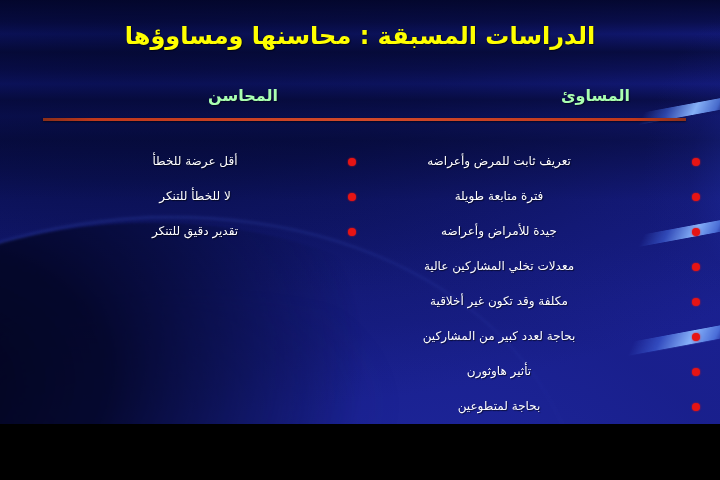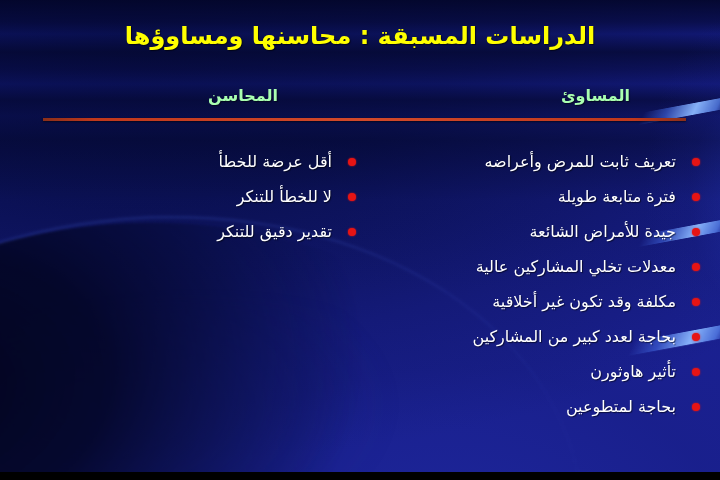--- a/index.html
+++ b/index.html
@@ -4,21 +4,21 @@
 <title>slide</title>
 <style>
   html, body {
     margin: 0;
     padding: 0;
     background: #000;
   }
   #slide {
     position: relative;
     width: 720px;
-    height: 472px;
+    height: 424px;
     overflow: hidden;
     font-family: "DejaVu Sans", "Liberation Sans", sans-serif;
     background: #ef4444;
   }
 
   
   .bg-base {
     position: absolute;
     inset: 0;
     background:
@@ -155,23 +155,23 @@
   }
   ul.col.right-col { top: 144px; right: 18px; width: 380px; }
   ul.col.left-col  { top: 144px; right: 362px; width: 300px; }
 
   ul.col li {
     position: relative;
     height: 35px;
     line-height: 35px;
     padding-right: 26px;
     color: #ffffff;
-    font-size: 16px;
+    font-size: 12px;
     white-space: nowrap;
-    text-align: right;
+    text-align: center;
     text-shadow: 1px 1px 1px rgba(0,0,0,0.55);
   }
   ul.col li .dot {
     position: absolute;
     right: 2px;
     top: 14px;
     width: 8px;
     height: 8px;
     border-radius: 50%;
     background: #e61414;
@@ -202,21 +202,21 @@
 
     <div class="hdr hdr-right">المساوئ</div>
 
     <div class="hdr hdr-left">المحاسن</div>
 
     <div class="rule"></div>
 
     <ul class="col right-col" id="col-disadvantages">
         <li><span class="dot" style="background: rgb(230, 20, 20);"></span><span class="txt">تعريف ثابت للمرض وأعراضه</span></li>
         <li><span class="dot" style="background: rgb(230, 20, 20);"></span><span class="txt">فترة متابعة طويلة</span></li>
-        <li><span class="dot" style="background: rgb(230, 20, 20);"></span><span class="txt">جيدة للأمراض الشائعة</span></li>
+        <li><span class="dot" style="background: rgb(230, 20, 20);"></span><span class="txt">جيدة للأمراض وأعراضه</span></li>
         <li><span class="dot" style="background: rgb(230, 20, 20);"></span><span class="txt">معدلات تخلي المشاركين عالية</span></li>
         <li><span class="dot" style="background: rgb(230, 20, 20);"></span><span class="txt">مكلفة وقد تكون غير أخلاقية</span></li>
         <li><span class="dot" style="background: rgb(230, 20, 20);"></span><span class="txt">بحاجة لعدد كبير من المشاركين</span></li>
         <li><span class="dot" style="background: rgb(230, 20, 20);"></span><span class="txt">تأثير هاوثورن</span></li>
         <li><span class="dot" style="background: rgb(230, 20, 20);"></span><span class="txt">بحاجة لمتطوعين</span></li>
       </ul>
 
     <ul class="col left-col" id="col-advantages">
         <li><span class="dot" style="background: rgb(230, 20, 20);"></span><span class="txt">أقل عرضة للخطأ</span></li>
         <li><span class="dot" style="background: rgb(230, 20, 20);"></span><span class="txt">لا للخطأ للتنكر</span></li>

